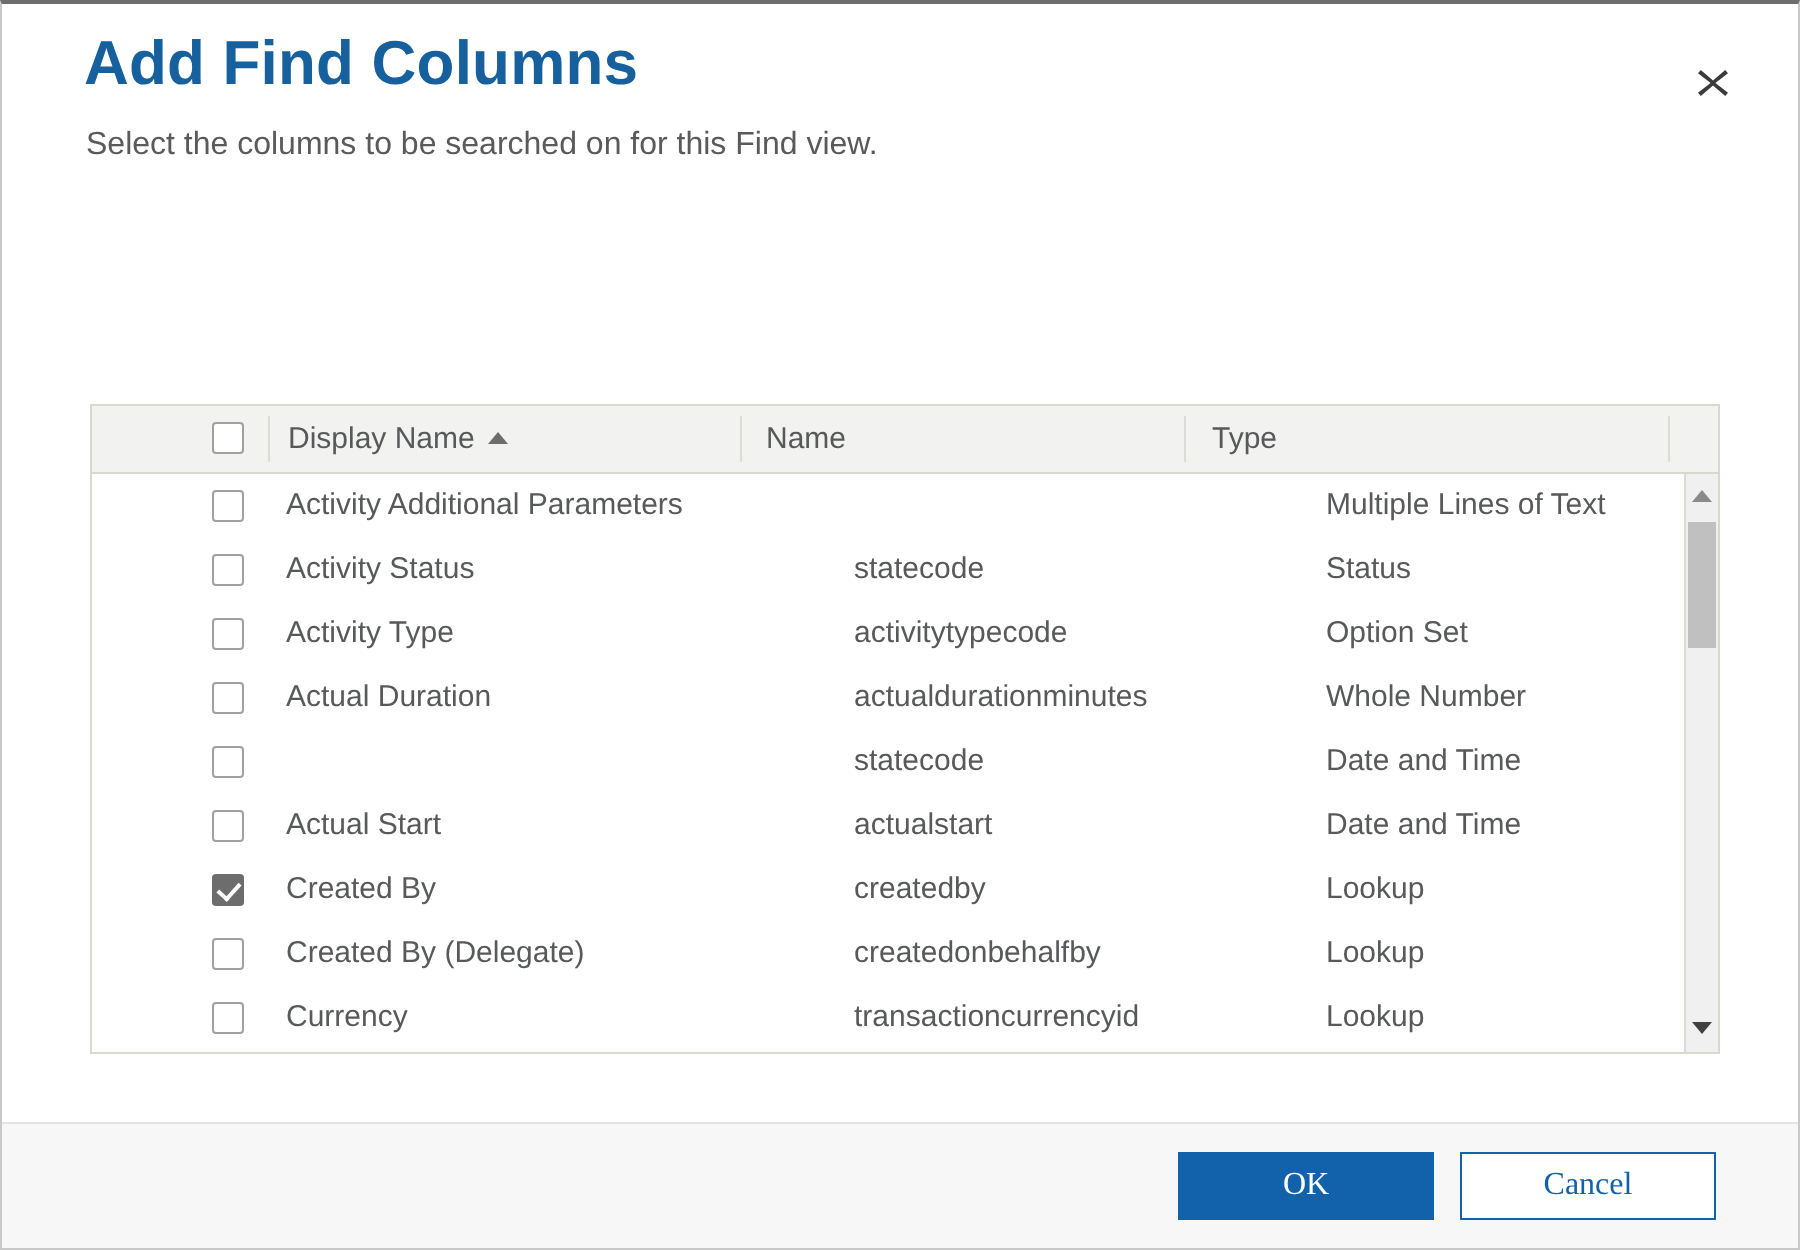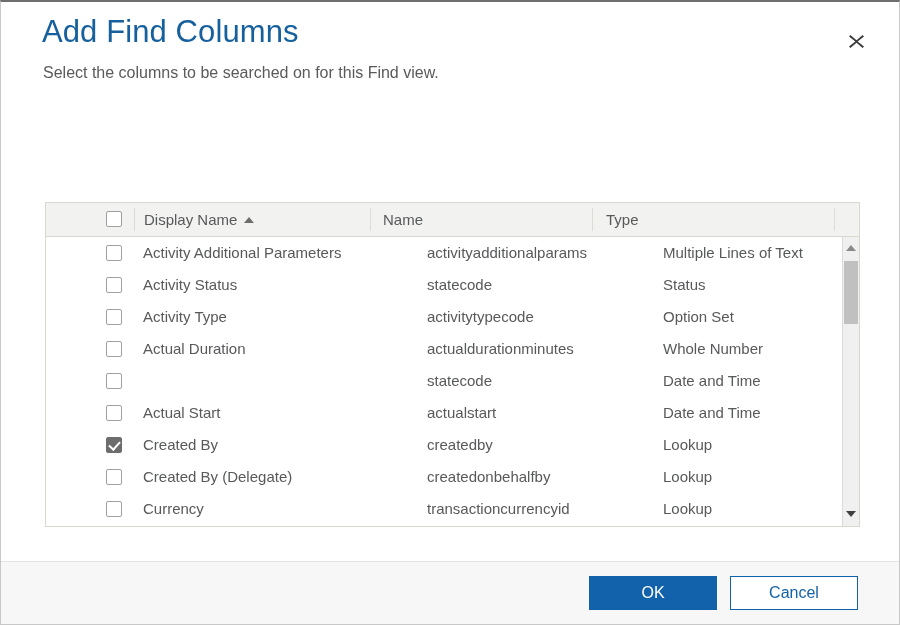--- a/index.html
+++ b/index.html
@@ -33,21 +33,21 @@
     position: absolute;
     left: 0; top: 0; right: 0;
     height: 100px;
   }
   .dlg-title {
     position: absolute;
     left: 41px;
     top: 12px;
     font-size: 31px;
     color: #15609d;
-    font-weight: 400;
+    font-weight: 700;
     letter-spacing: 0.1px;
     white-space: nowrap;
   }
   .dlg-subtitle {
     position: absolute;
     left: 42px;
     top: 62px;
     font-size: 16px;
     color: #5a5a5a;
     font-weight: 400;
@@ -224,21 +224,21 @@
     bottom: 0;
     height: 62px;
     background: #f7f7f7;
     border-top: 1px solid #e3e3e3;
   }
   .btn {
     position: absolute;
     top: 14px;
     height: 34px;
     font-size: 16px;
-    font-family: Liberation Sans, sans-serif;
+    font-family: Liberation Serif, serif;
     box-sizing: border-box;
     cursor: pointer;
     padding: 0;
     display: flex;
     align-items: center;
     justify-content: center;
   }
   .btn-ok {
     right: 182px;
     width: 128px;
@@ -288,21 +288,20 @@
         <span>Type</span>
       </div>
       <div class="th-divider" style="left:788px;"></div>
     </div>
 
     <div class="grid-body">
 
       <div class="row">
         <div class="cbx"></div>
         <div class="cell c-display">Activity Additional Parameters</div>
-        <div class="cell c-name">activityadditionalparams</div>
         <div class="cell c-type">Multiple Lines of Text</div>
       </div>
 
       <div class="row">
         <div class="cbx"></div>
         <div class="cell c-display">Activity Status</div>
         <div class="cell c-name">statecode</div>
         <div class="cell c-type">Status</div>
       </div>
 

